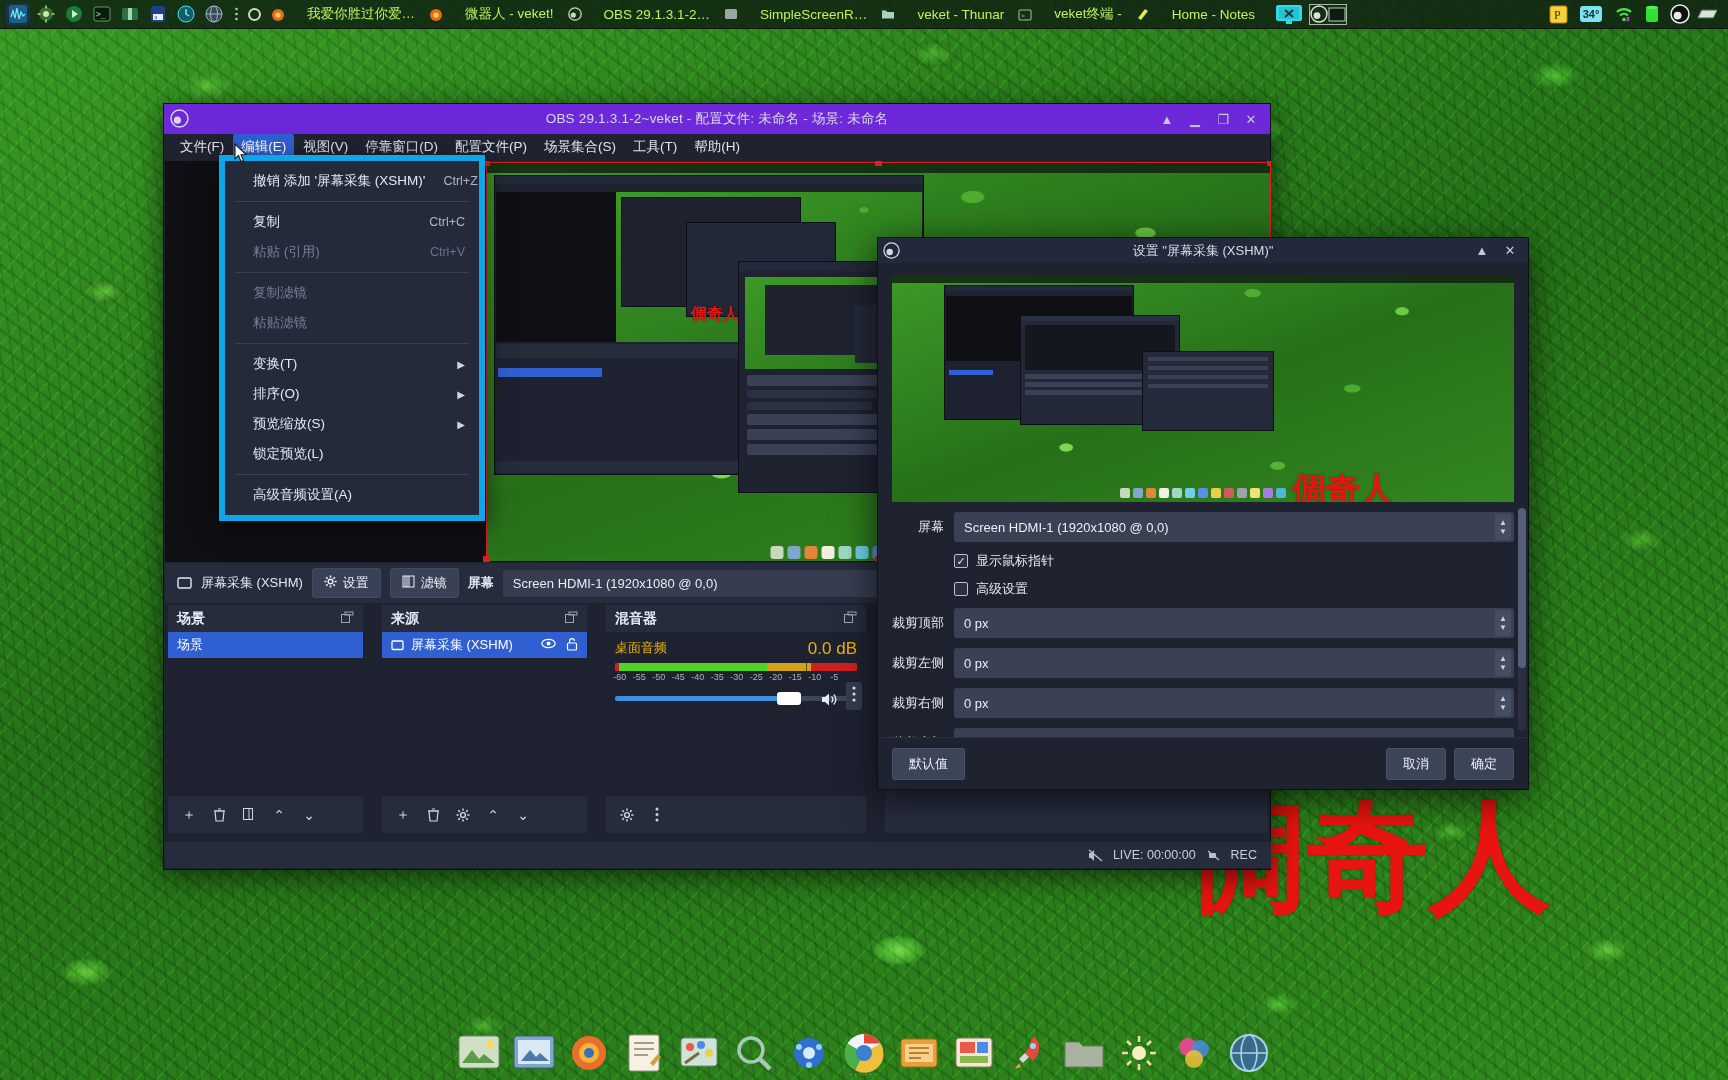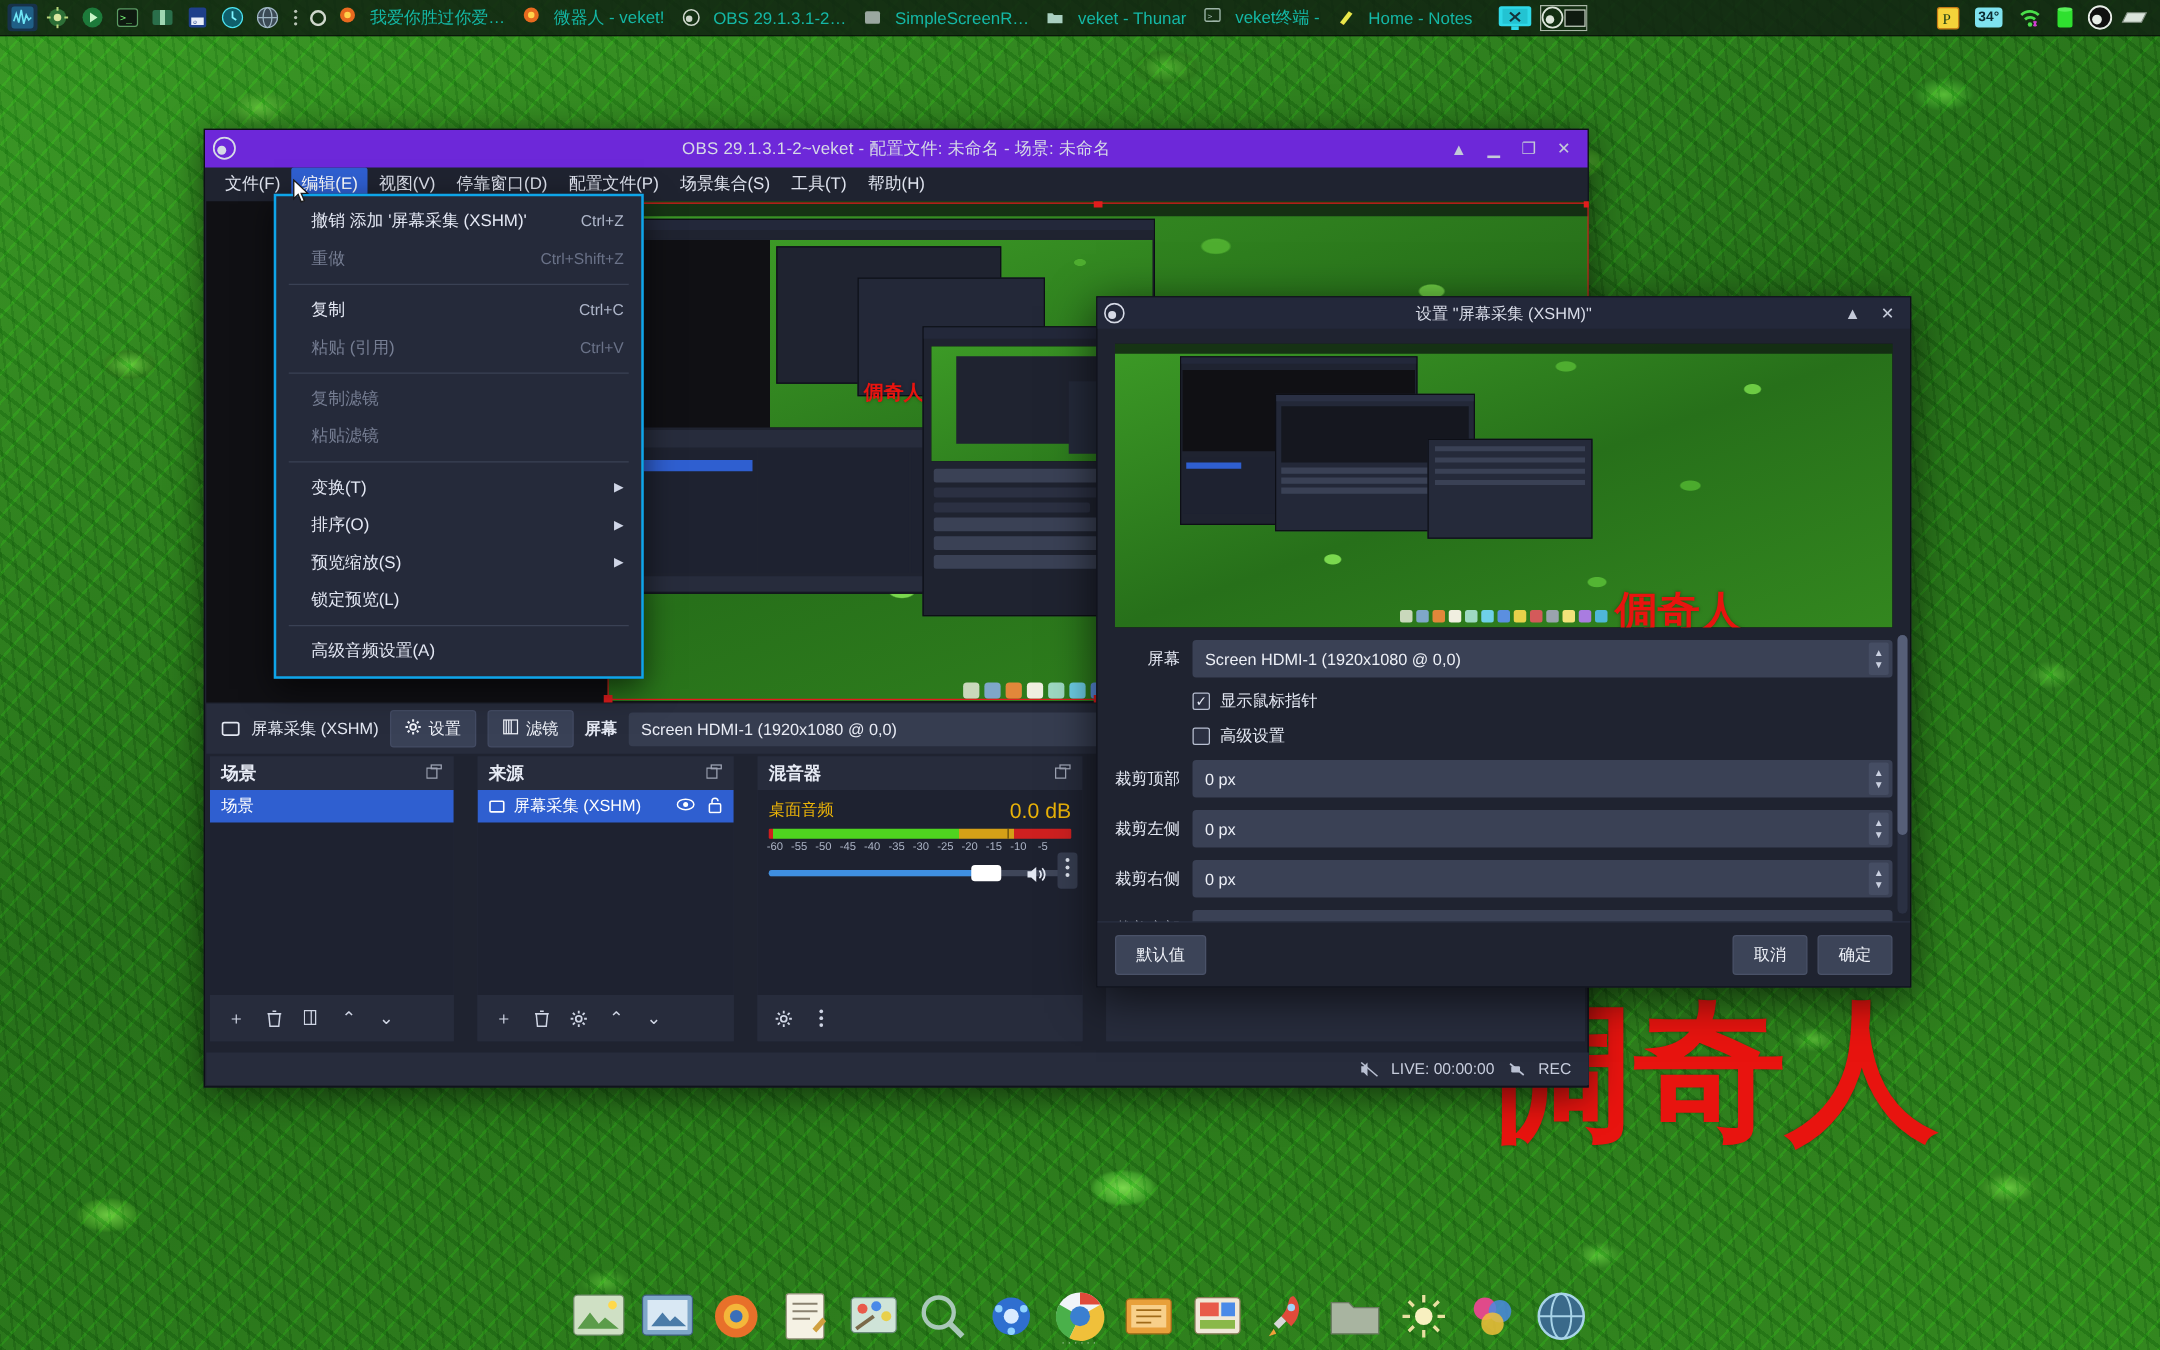--- a/index.html
+++ b/index.html
@@ -57,22 +57,22 @@
     position:absolute; left:0; top:0; width:1728px; height:29px;
     background:rgba(16,34,18,.86);
     display:flex; align-items:center; gap:0px; padding:0 4px;
     font-size:13px; color:#c9d6c6;
     border-bottom:1px solid rgba(0,0,0,.5);
   }
   .tbicon{ width:24px; height:22px; margin:0 2px; border-radius:3px;
            display:flex; align-items:center; justify-content:center; font-size:13px;
            flex:0 0 auto;}
   .tbsep{ width:10px; }
-  .tbtask{ display:flex; align-items:flex-start; gap:10px; padding:2px 7px;
-           max-width:185px; white-space:nowrap; overflow:hidden; color:#14b8a6;
+  .tbtask{ display:flex; align-items:flex-end; gap:21px; padding:2px 7px;
+           max-width:185px; white-space:nowrap; overflow:hidden; color:#bef264;
            font-size:13.5px; }
   .tbtask .ic{ width:15px; height:15px; flex:0 0 auto; display:inline-block;}
   #tray{ margin-left:auto; display:flex; align-items:center; gap:7px; padding-right:6px;}
   .trayi{ width:21px;height:21px;display:flex;align-items:center;justify-content:center;font-size:12px;}
 
   
   #obswin{
     position:absolute; left:163px; top:103px; width:1108px; height:767px;
     background:#1f2330; border:1px solid #0d0f16;
     box-shadow:0 6px 28px rgba(0,0,0,.6);
@@ -142,22 +142,22 @@
   .plusbig{ width:30px;height:28px;background:#394156;border:1px solid #434b63;border-radius:3px;
             display:flex;align-items:center;justify-content:center;color:#e8ebf4;font-size:17px;}
 
   
   #statusbar{ position:absolute; left:1px; bottom:1px; width:1106px; height:26px;
               background:#272c3c; display:flex; align-items:center; justify-content:flex-end;
               gap:10px; padding-right:14px; color:#c7cddd; font-size:12.5px;}
 
   
   #editmenu{
-    position:absolute; left:219px; top:155px; width:296px;
-    background:#252a3a; border:2px solid #0ea5e9; box-shadow:0 8px 24px rgba(0,0,0,.6);
+    position:absolute; left:219px; top:155px; width:266px;
+    background:#252a3a; border:6px solid #0ea5e9; box-shadow:0 8px 24px rgba(0,0,0,.6);
     padding:5px 0; font-size:13.5px; color:#e4e8f4; z-index:40;
   }
   .emi{ display:flex; align-items:center; padding:6px 14px 6px 28px; white-space:nowrap;}
   .emi .sc{ margin-left:auto; color:#aeb6c9; font-size:12.5px; padding-left:18px;}
   .emi.dis{ color:#767e93;}
   .emi.dis .sc{ color:#6a7288;}
   .emi .arr{ margin-left:auto; font-size:10px; color:#cfd5e6;}
   .emsep{ height:1px; background:#3a4154; margin:5px 10px;}
 
   
@@ -742,24 +742,20 @@
     </span>
     <span>REC</span>
   </div>
 </div>
 
 <div id="editmenu">
   <div class="emi">
     <span>撤销 添加 '屏幕采集 (XSHM)'</span>
     <span class="sc">Ctrl+Z</span>
   </div>
-  <div class="emi dis">
-    <span>重做</span>
-    <span class="sc">Ctrl+Shift+Z</span>
-  </div>
   <div class="emsep"></div>
   <div class="emi">
     <span>复制</span>
     <span class="sc">Ctrl+C</span>
   </div>
   <div class="emi dis">
     <span>粘贴 (引用)</span>
     <span class="sc">Ctrl+V</span>
   </div>
   <div class="emsep"></div>

